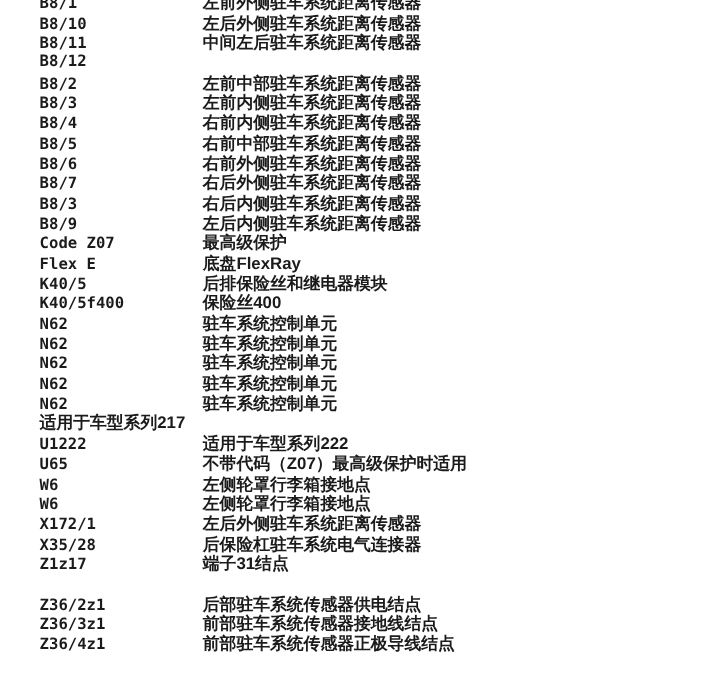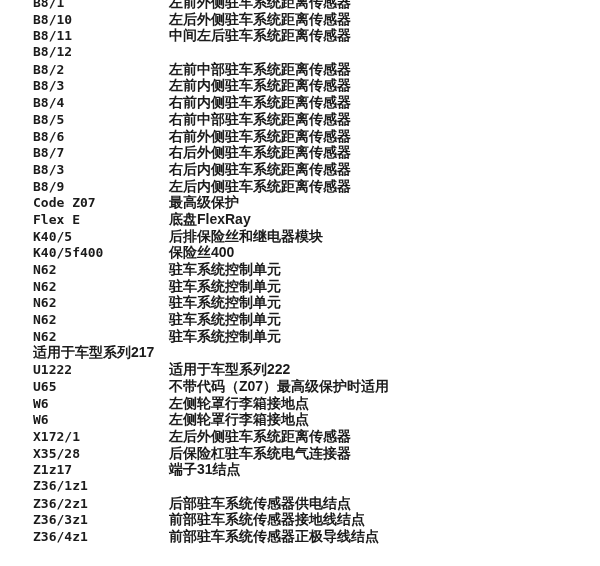--- a/index.html
+++ b/index.html
@@ -177,21 +177,20 @@
     <span class="code-cell">X35/28</span>
     <span class="desc-cell">后保险杠驻车系统电气连接器</span>
   </div>
 
   <div class="legend-row">
     <span class="code-cell">Z1z17</span>
     <span class="desc-cell">端子31结点</span>
   </div>
 
   <div class="legend-row">
-    <span class="code-cell">Z36/1z1</span>
   </div>
 
   <div class="legend-row">
     <span class="code-cell">Z36/2z1</span>
     <span class="desc-cell">后部驻车系统传感器供电结点</span>
   </div>
 
   <div class="legend-row">
     <span class="code-cell">Z36/3z1</span>
     <span class="desc-cell">前部驻车系统传感器接地线结点</span>

